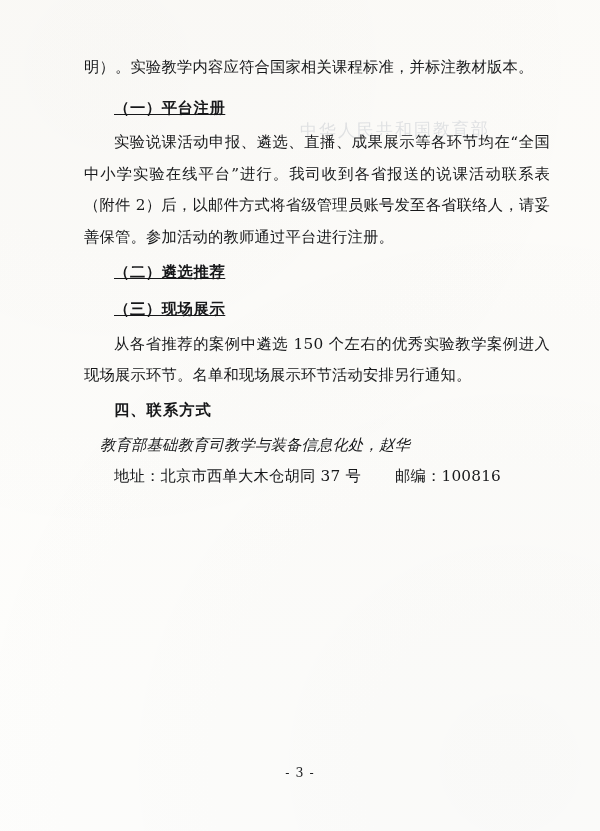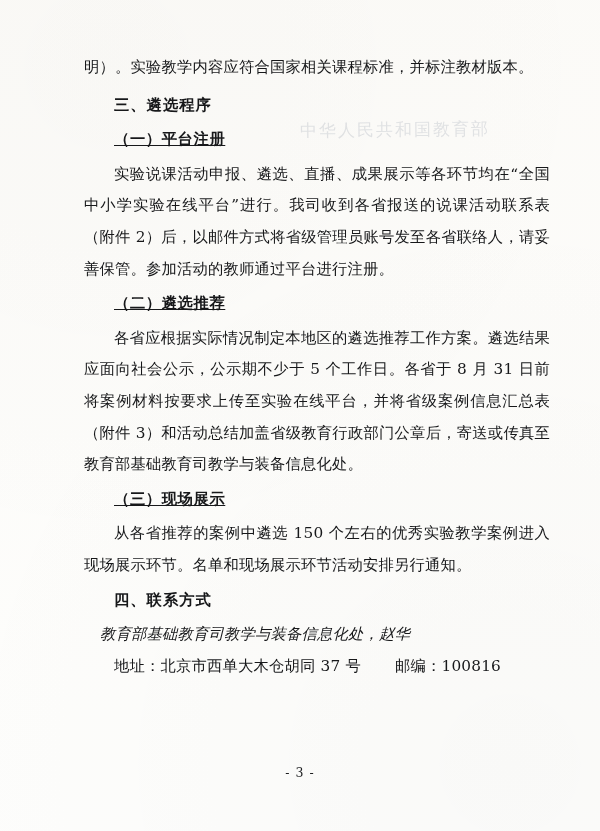--- a/index.html
+++ b/index.html
@@ -103,33 +103,31 @@
 
 <div class="page">
 
   <div class="watermark">中华人民共和国教育部</div>
 
   <div class="content">
 
     <p class="">明）。实验教学内容应符合国家相关课程标准，并标注教材版本。</p>
 
     <div class="gap-m"></div>
-    <p class="heading">三、遴选程序</p>
 
     <div class="gap-s"></div>
     <p class="subheading">（一）平台注册</p>
 
     <div class="gap-s"></div>
     <p class="indent">实验说课活动申报、遴选、直播、成果展示等各环节均在“全国中小学实验在线平台”进行。我司收到各省报送的说课活动联系表（附件 2）后，以邮件方式将省级管理员账号发至各省联络人，请妥善保管。参加活动的教师通过平台进行注册。</p>
 
     <div class="gap-s"></div>
     <p class="subheading">（二）遴选推荐</p>
 
     <div class="gap-s"></div>
-    <p class="indent">各省应根据实际情况制定本地区的遴选推荐工作方案。遴选结果应面向社会公示，公示期不少于 5 个工作日。各省于 8 月 31 日前将案例材料按要求上传至实验在线平台，并将省级案例信息汇总表（附件 3）和活动总结加盖省级教育行政部门公章后，寄送或传真至教育部基础教育司教学与装备信息化处。</p>
 
     <div class="gap-s"></div>
     <p class="subheading">（三）现场展示</p>
 
     <div class="gap-s"></div>
     <p class="indent">从各省推荐的案例中遴选 150 个左右的优秀实验教学案例进入现场展示环节。名单和现场展示环节活动安排另行通知。</p>
 
     <div class="gap-s"></div>
     <p class="heading">四、联系方式</p>
 

